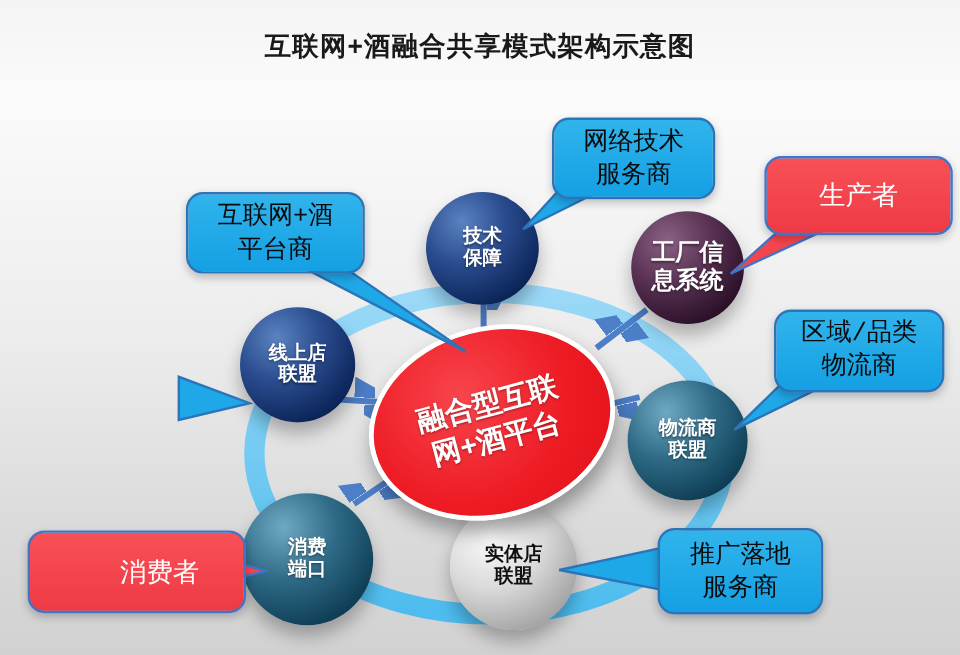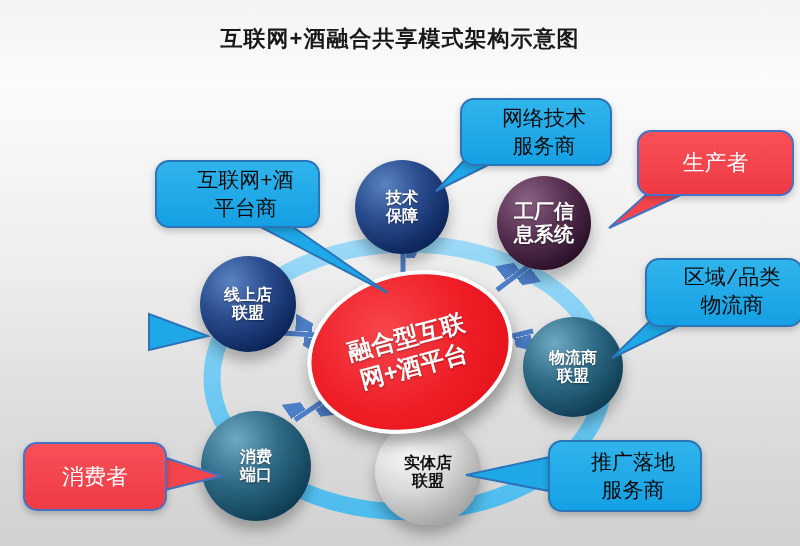--- a/index.html
+++ b/index.html
@@ -38,21 +38,21 @@
     display:block;color:#fff;font-weight:700;font-size:24px;line-height:1.25;
     text-shadow:0 1px 2px rgba(0,0,0,.35);white-space:nowrap;
   }
   
   .callout{
     position:absolute;border-radius:14px;display:flex;flex-direction:column;
     align-items:center;justify-content:center;text-align:center;
     font-size:21px;line-height:1.32;box-shadow:0 3px 7px rgba(0,0,0,.22);
   }
   .callout span{display:block;white-space:nowrap;}
-  .callout.cyan{background:linear-gradient(180deg,#30B4EC 0%,#14A0E4 100%);border:2px solid #2C74B8;color:#0A0A0A;padding-left:16px;}
+  .callout.cyan{background:linear-gradient(180deg,#30B4EC 0%,#14A0E4 100%);border:2px solid #2C74B8;color:#0A0A0A;}
   .callout.red{background:linear-gradient(180deg,#F85058 0%,#EF3A44 100%);border:2px solid #4472C4;color:#FFFFFF;font-size:22px;}
 </style>
 </head>
 <body>
 
 <div id="stage">
 
   <svg width="800" height="546" viewBox="0 0 800 546">
     <defs>
       <linearGradient id="ringGrad" x1="0" y1="0" x2="0" y2="1">
@@ -71,21 +71,21 @@
       <line x1="414" y1="393" x2="414" y2="420" marker-start="url(#ah)" marker-end="url(#ah)"></line>
       <line x1="326" y1="399" x2="295" y2="420" marker-start="url(#ah)" marker-end="url(#ah)"></line>
       <line x1="335" y1="336" x2="281" y2="333" marker-start="url(#ah)" marker-end="url(#ah)"></line>
     </g>
   </svg>
 
   <div class="node navy" style="left:355px;top:160px;width:94px;height:94px;">
     <span>技术</span>
     <span>保障</span>
   </div>
-  <div class="node plum" style="left:497px;top:176px;width:94px;height:94px;font-size:20px;">
+  <div class="node plum" style="left:526px;top:176px;width:94px;height:94px;font-size:20px;">
     <span>工厂信</span>
     <span>息系统</span>
   </div>
   <div class="node teal" style="left:523px;top:317px;width:100px;height:100px;">
     <span>物流商</span>
     <span>联盟</span>
   </div>
   <div class="node silver" style="left:375px;top:419px;width:106px;height:106px;text-align:right;">
     <span>实体店</span>
     <span>联盟</span>
@@ -126,19 +126,19 @@
     <span>生产者</span>
   </div>
   <div class="callout cyan" style="left:645px;top:258px;width:138px;height:65px;font-family:Liberation Mono, monospace;">
     <span>区域/品类</span>
     <span>物流商</span>
   </div>
   <div class="callout cyan" style="left:548px;top:440px;width:134px;height:68px;">
     <span>推广落地</span>
     <span>服务商</span>
   </div>
-  <div class="callout red" style="left:23px;top:442px;width:140px;height:65px;">
+  <div class="callout red" style="left:23px;top:442px;width:140px;height:65px;padding-left:38px;">
     <span>消费者</span>
   </div>
 
   <div class="title">互联网+酒融合共享模式架构示意图</div>
 
 </div>
 
 </body></html>

